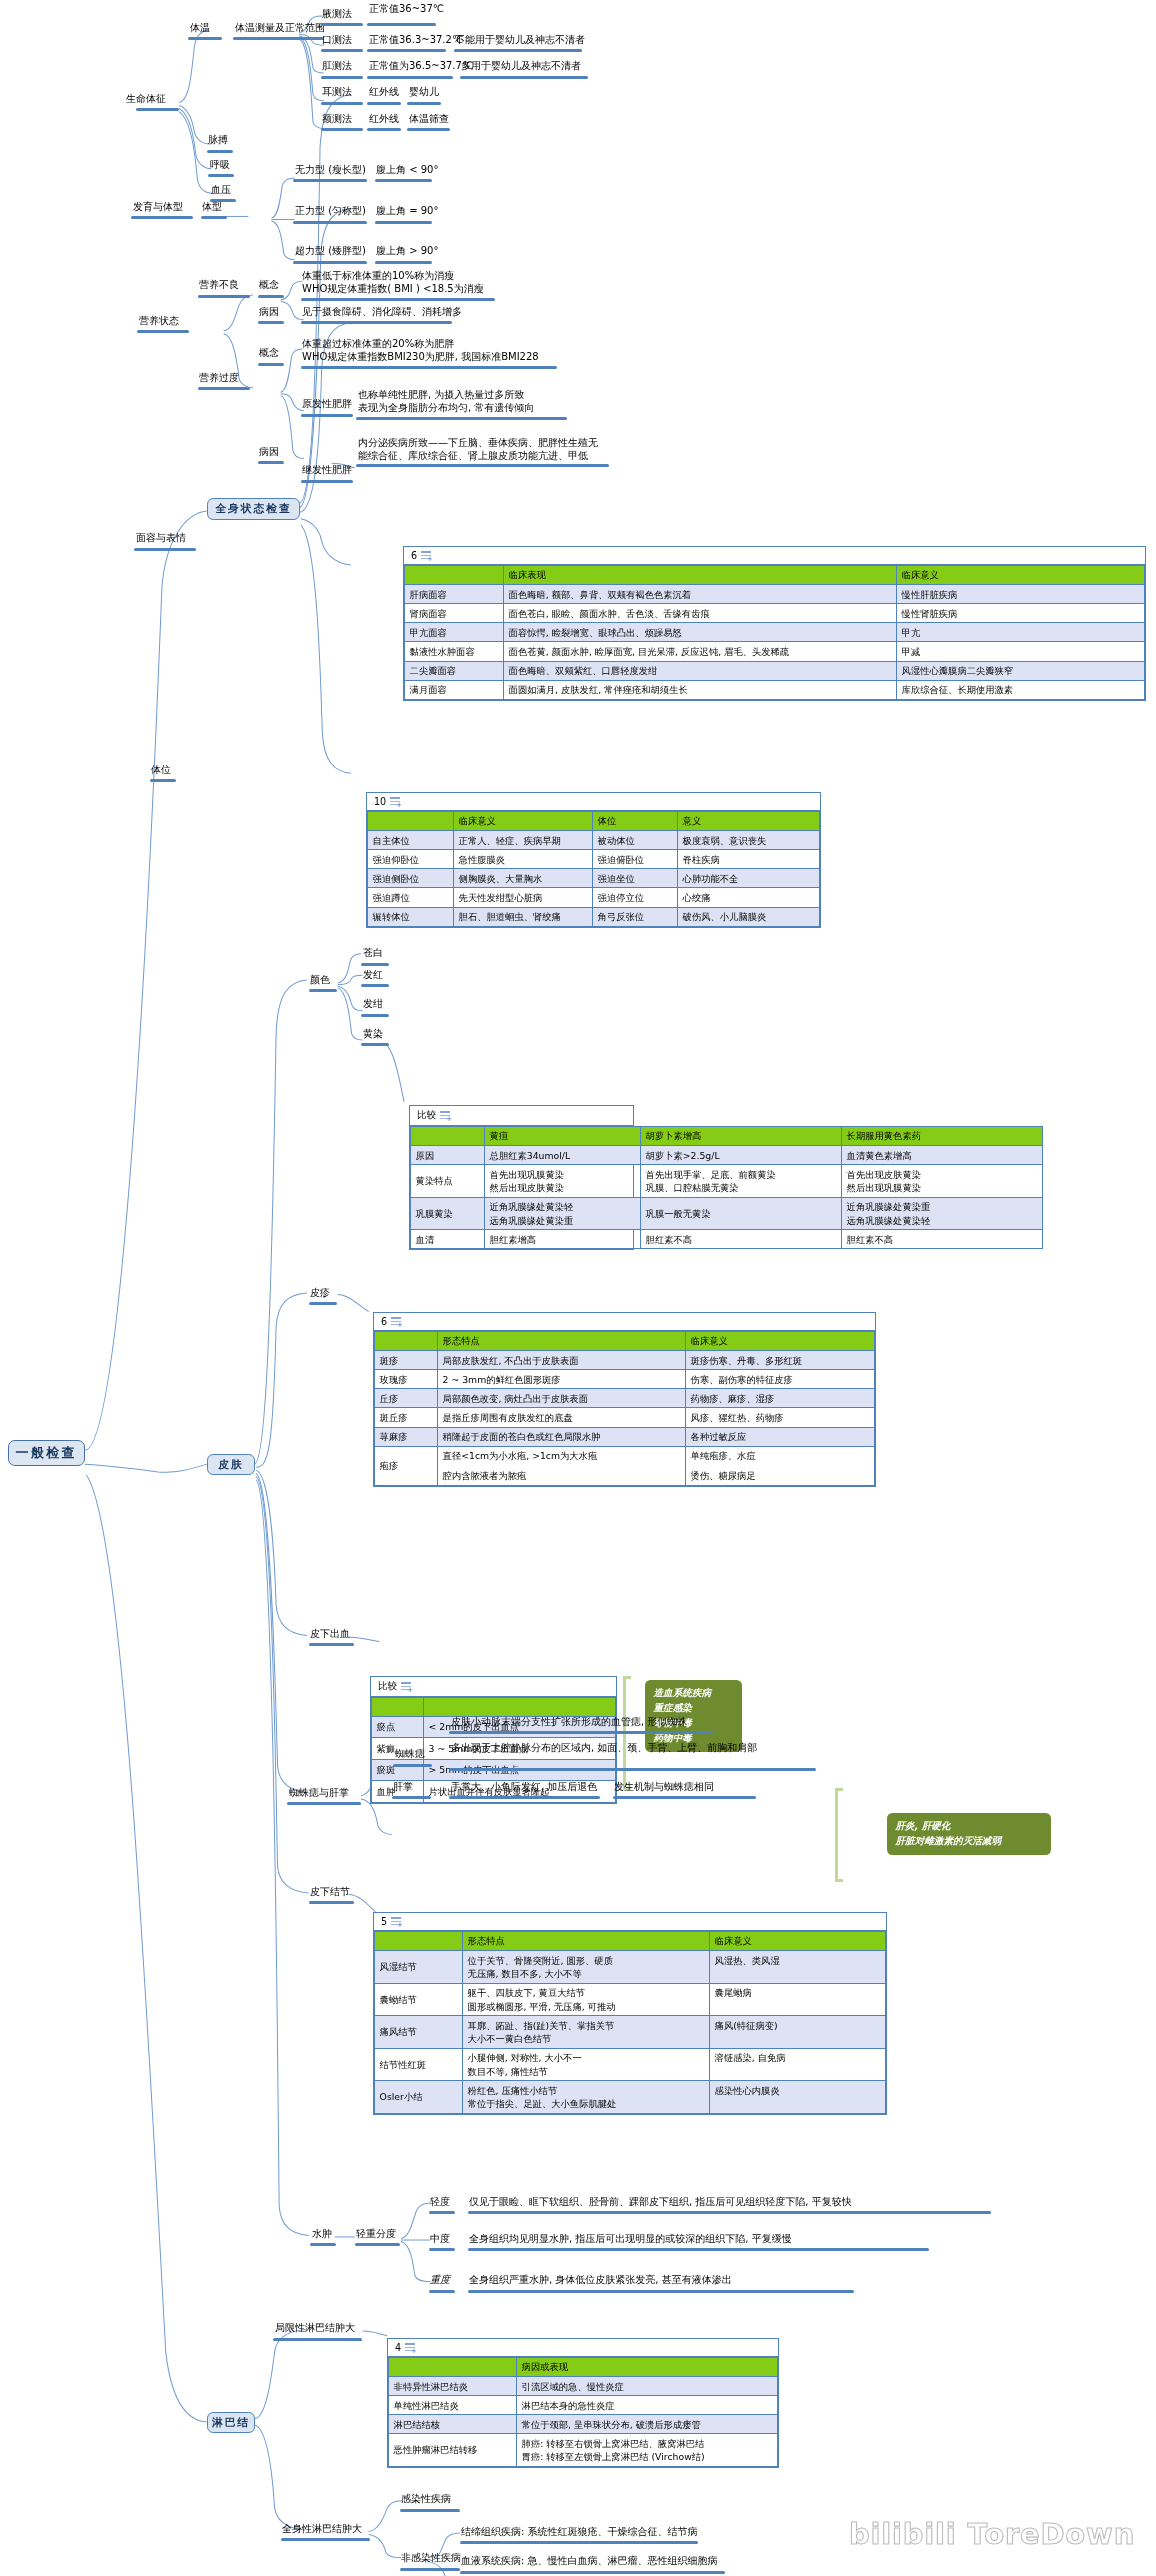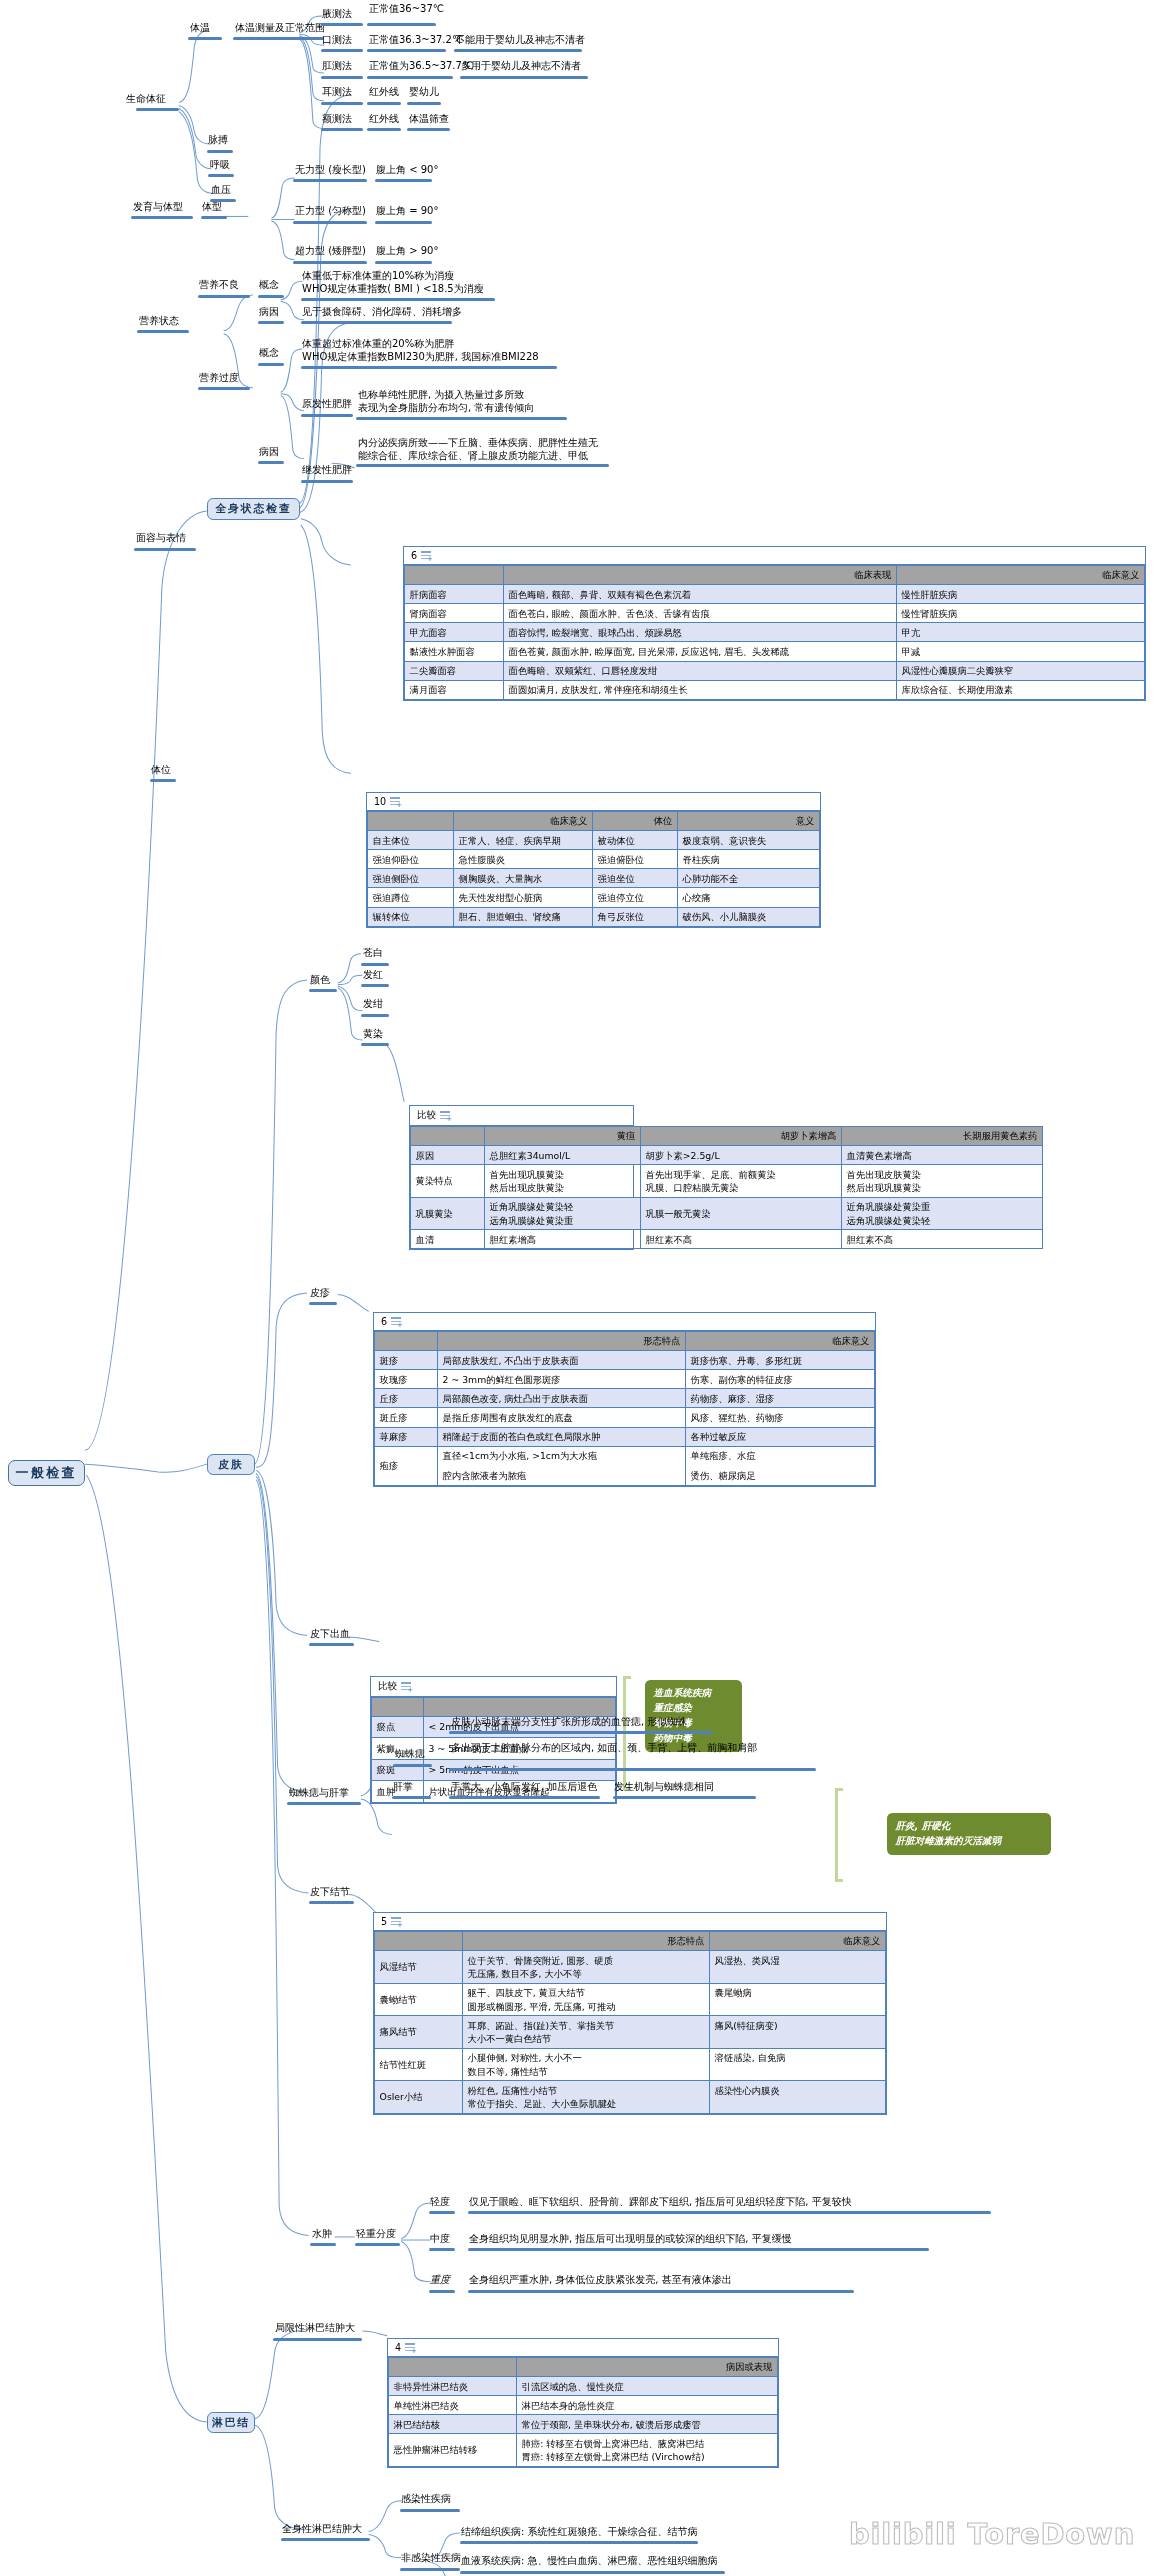--- a/index.html
+++ b/index.html
@@ -33,21 +33,21 @@
   .tbl-head {
     display:flex; align-items:center; gap:3.9px; padding:3.1px 7px;
     font-size:9.6px; color:#000; border-bottom:1.1px solid #4f81bd;
   }
   table.mm { border-collapse:collapse; width:100%; table-layout:fixed; }
   table.mm td, table.mm th {
     border:0.8px solid #4f81bd; padding:2.3px 4.6px; font-size:9.3px;
     color:#000; font-weight:normal; text-align:left; vertical-align:middle;
     line-height:1.45;
   }
-  table.mm th { text-align:right; background:#a3a3a3; }
+  table.mm th { text-align:left; background:#84cc16; }
   table.mm tr.alt td { background:#dde3f4; }
   .redtx { color:#ff0000; }
   .cellstack span { display:block; }
 
   
   .tbl-icon { display:inline-block; width:10px; height:9.3px; position:relative; opacity:.85; }
   .tbl-icon i { position:absolute; left:0; right:0; background:#8aa9d6; height:1.2px; display:block; }
   .tbl-icon i:nth-child(1){ top:0; background:#6f93c9; height:2.3px;}
   .tbl-icon i:nth-child(2){ top:3.9px; }
   .tbl-icon i:nth-child(3){ top:6.6px; }
@@ -156,21 +156,21 @@
 
       <path d="M470,3022 C484,3022 492,3026 502,3028"></path>
 
       <path d="M478,3282 C492,3280 498,3262 502,3252 C506,3244 512,3242 520,3242"></path>
       <path d="M478,3286 C494,3288 498,3300 500,3308 C502,3314 512,3316 520,3316"></path>
       <path d="M558,3320 C570,3318 574,3300 578,3292 C582,3286 588,3284 596,3284"></path>
       <path d="M558,3322 C572,3324 576,3336 578,3342 C580,3346 588,3348 596,3348"></path>
     </g>
   </svg>
 
-  <div class="root" style="left:7.7px; top:1440px; width:77px; height:26px;margin-top:20px;">
+  <div class="root" style="left:7.7px; top:1440px; width:77px; height:26px;">
     <span>一般检查</span>
   </div>
 
   <div class="branch" style="left:207px; top:498px; width:93px; height:21.6px;">
     <span>全身状态检查</span>
   </div>
 
   <div class="branch" style="left:207px; top:1454px; width:48px; height:21px;">
     <span>皮肤</span>
   </div>

